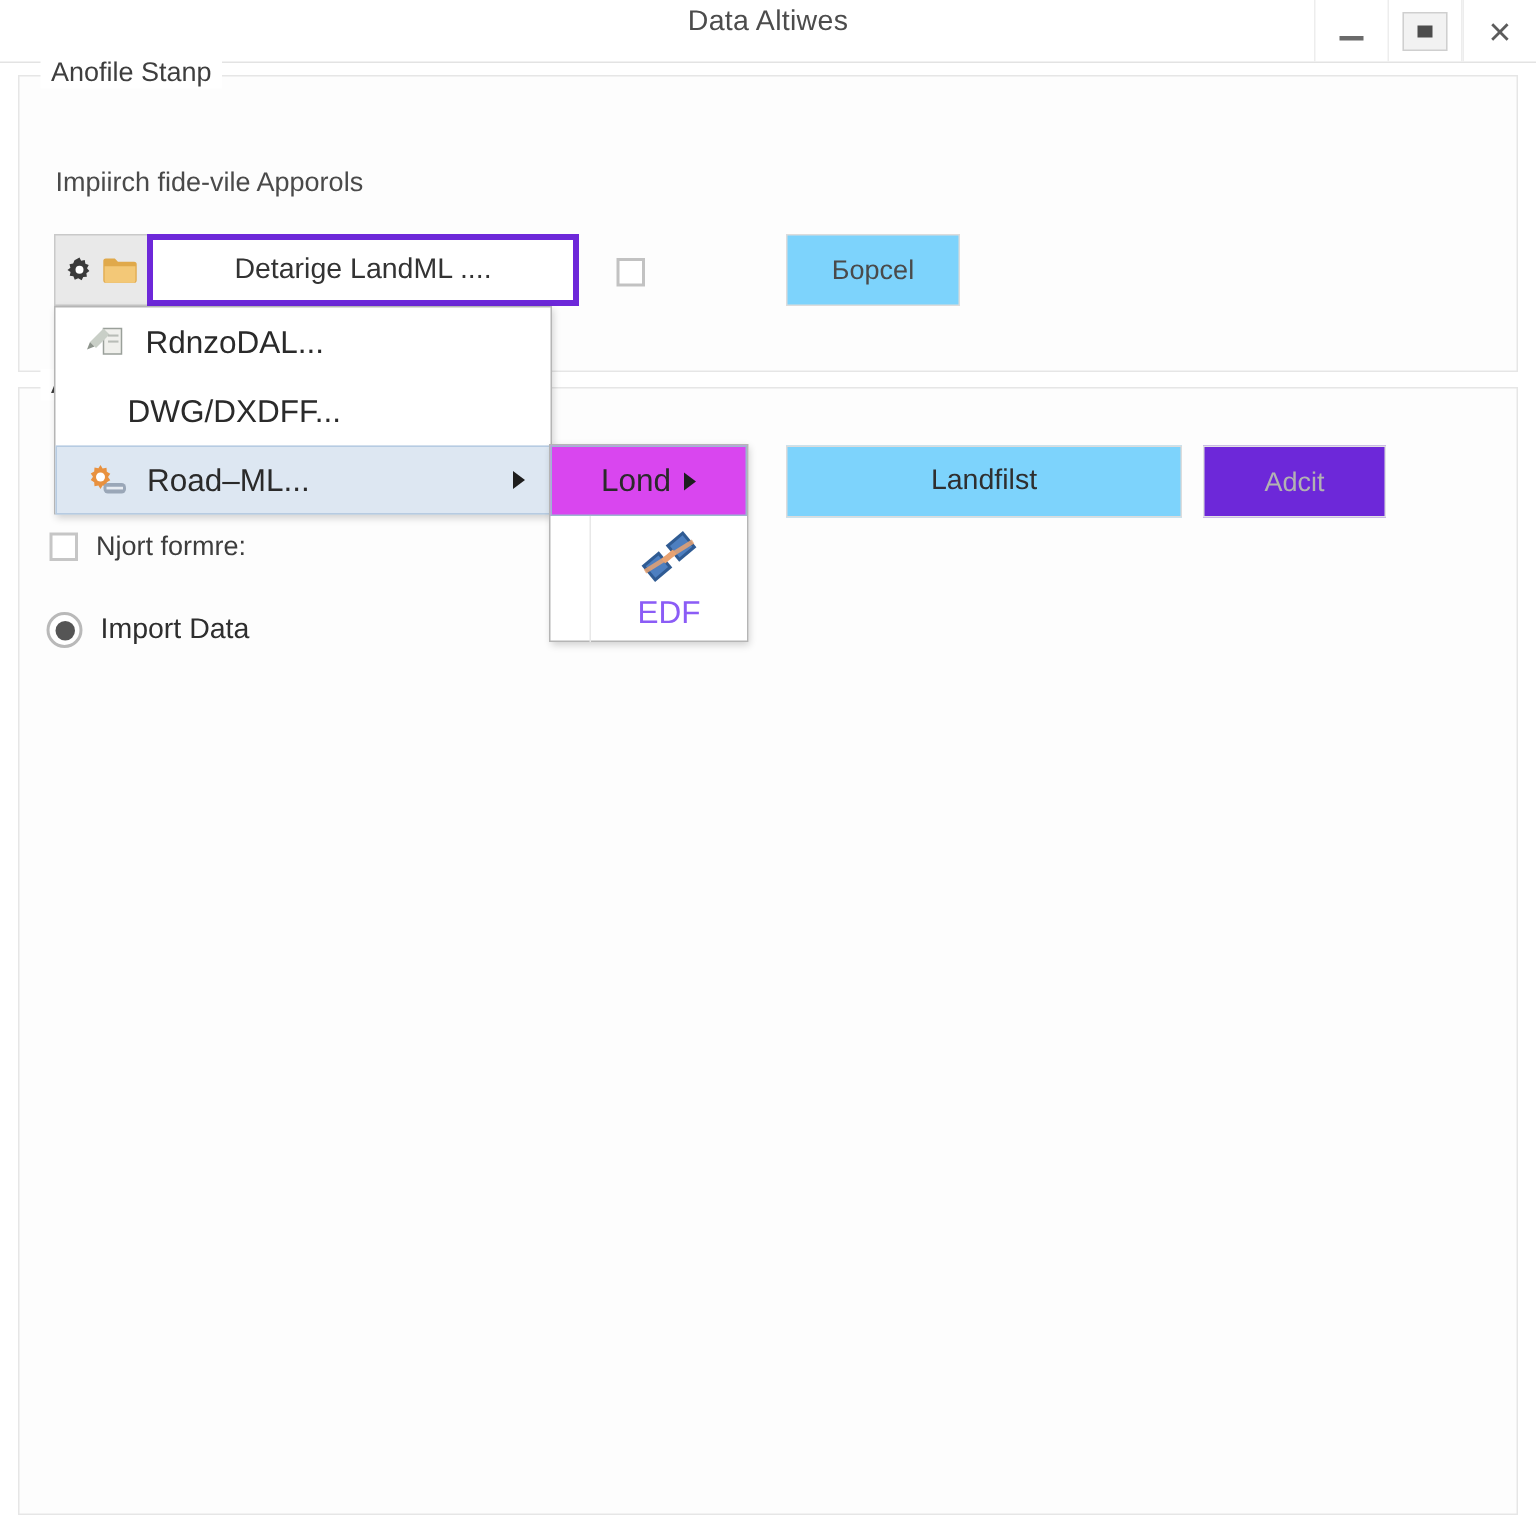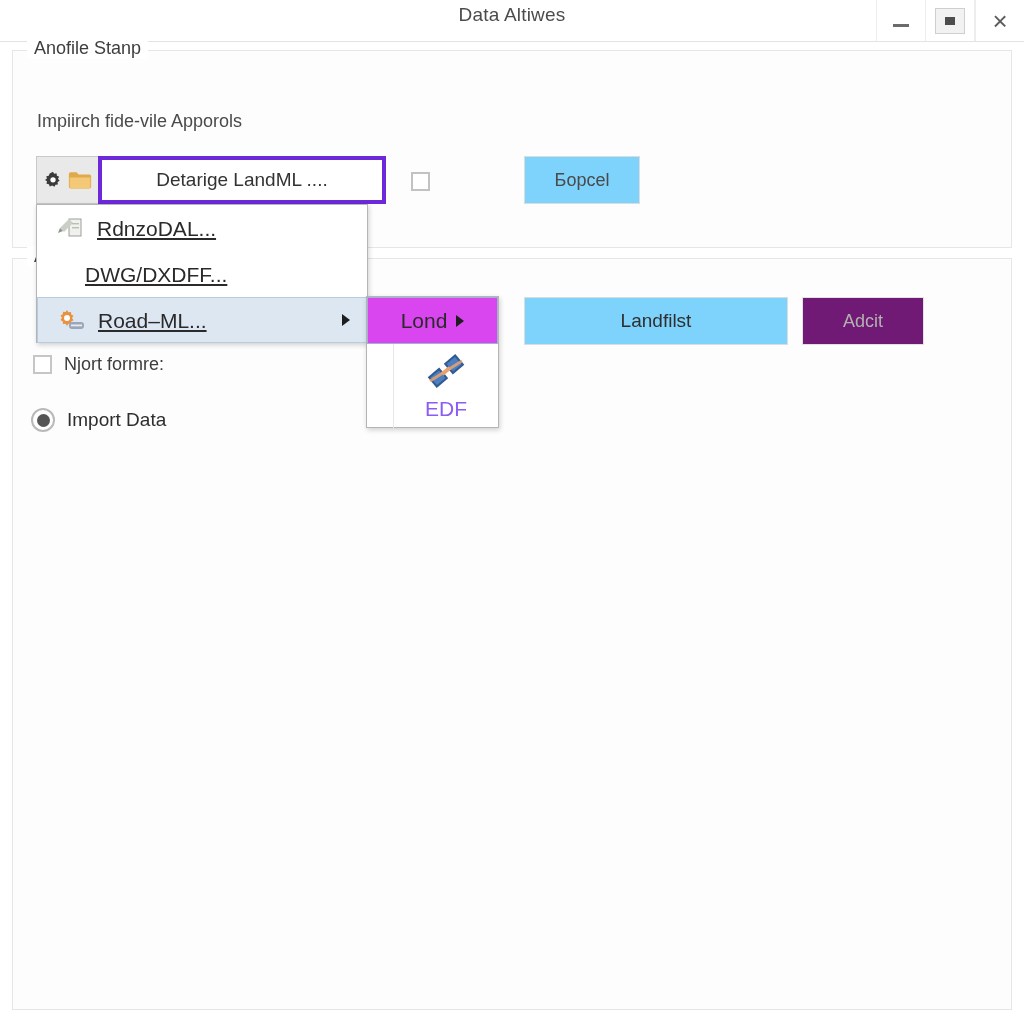--- a/index.html
+++ b/index.html
@@ -169,21 +169,21 @@
     border: 1px solid #dcdcdc;
     color: #4a4a4a;
     font-size: 18px;
     display: flex;
     align-items: center;
     justify-content: center;
     white-space: nowrap;
   }
   .btn.disabled {
     color: #b2b2b2;
-    background: #701a75;
+    background: #6d28d9;
     border-color: #e2e2e2;
   }
   #btn-cancel {
     position: absolute;
     left: 524px; top: 156px;
     width: 116px; height: 48px;
   }
   #btn-landfilst {
     position: absolute;
     left: 524px; top: 297px;
@@ -268,21 +268,21 @@
     background: #dde7f2;
     border: 1px solid #b6cbe2;
   }
   .menu-icon {
     width: 28px;
     height: 24px;
     margin-right: 12px;
     flex: 0 0 auto;
     display: block;
   }
-  .menu-item .label { line-height: 1; text-decoration: underline; }
+  .menu-item .label { line-height: 1; }
   .menu-arrow {
     position: absolute;
     right: 16px;
     top: 50%;
     transform: translateY(-50%);
     width: 0; height: 0;
     border-left: 8px solid #1e1e1e;
     border-top: 6px solid transparent;
     border-bottom: 6px solid transparent;
   }

